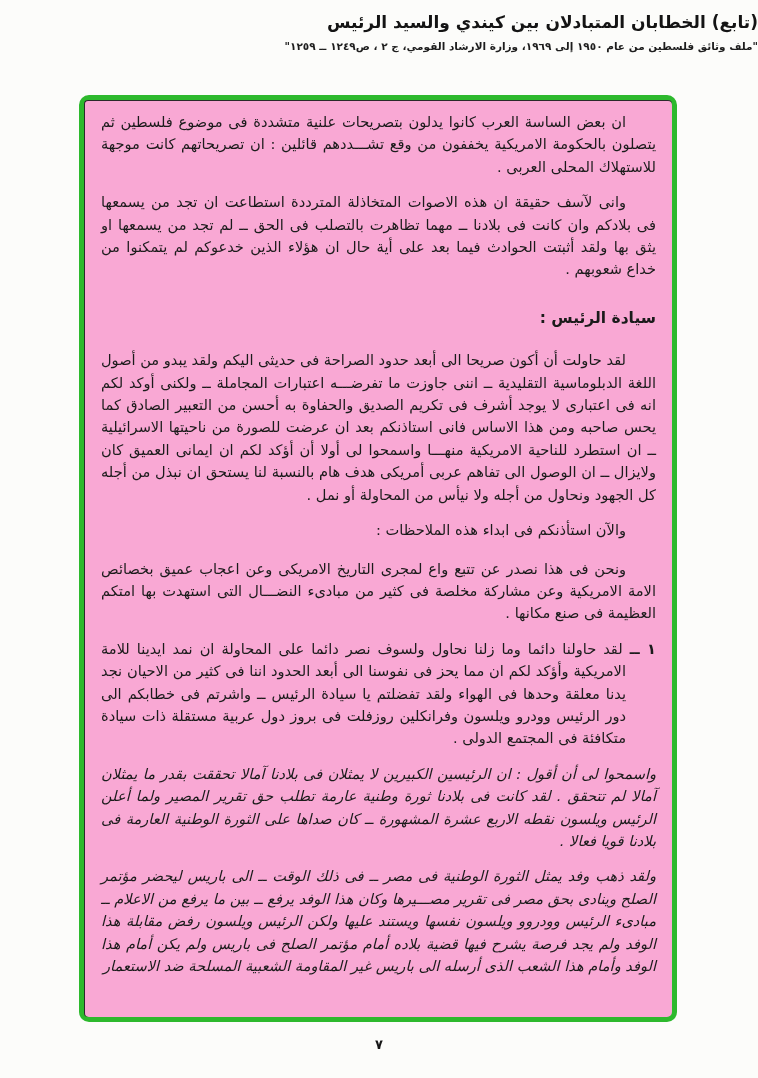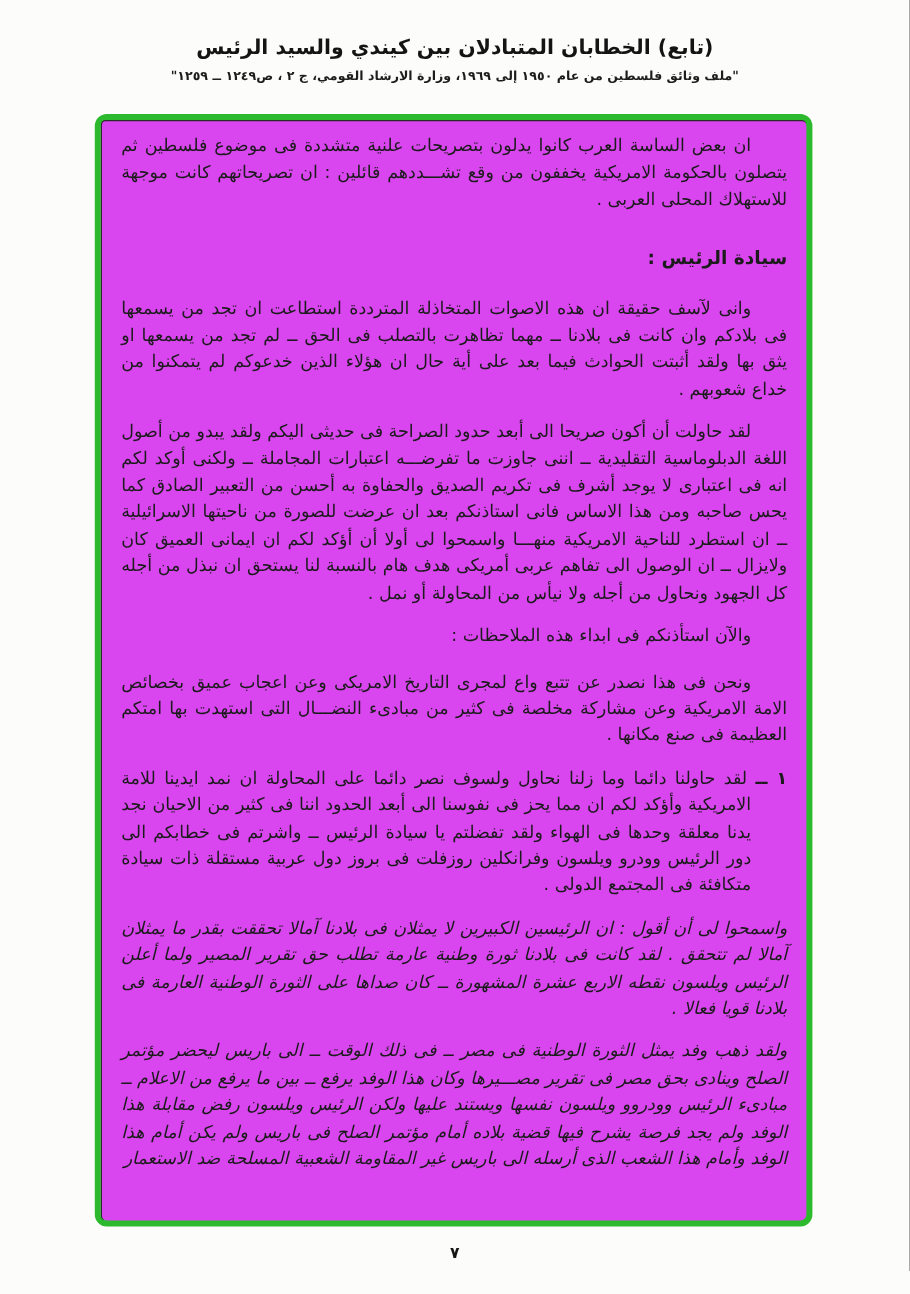--- a/index.html
+++ b/index.html
@@ -4,36 +4,36 @@
 <style>
   html,body{margin:0;padding:0;}
   body{
     width:758px;height:1078px;position:relative;
     background:#fcfcfa;
     font-family:"DejaVu Sans", sans-serif;
     color:#1b1b1b;
     overflow:hidden;
   }
   .header{
-    position:absolute;top:30px;right:0;left:0;
-    text-align:center;direction:rtl;
+    position:absolute;top:12px;right:0;left:0;
+    direction:rtl;
   }
   .doc-title{
     font-size:17px;font-weight:bold;letter-spacing:0;
     margin:0 0 8px 0;color:#141414;
   }
   .doc-source{
     font-size:10.5px;font-weight:bold;color:#1d1d1d;margin:0;
   }
   .frame{
     position:absolute;top:95px;left:79px;width:598px;height:927px;
     box-sizing:border-box;
     border:5px solid #2db92d;
     border-radius:10px;
-    background:#d946ef;
+    background:#f9a8d4;
   }
   .frame-inner{
     box-sizing:border-box;width:100%;height:100%;
     border-top:1px solid #2a2a2a;
     border-left:1px solid #2a2a2a;
     border-radius:4px;
     padding:10px 16px 8px 16px;
     direction:rtl;
   }
   .body-text{font-size:14.6px;line-height:22.4px;text-align:justify;}
@@ -61,23 +61,23 @@
 <div class="header">
   <div class="doc-title">(تابع) الخطابان المتبادلان بين كيندي والسيد الرئيس</div>
   <div class="doc-source">"ملف وثائق فلسطين من عام ١٩٥٠ إلى ١٩٦٩، وزارة الارشاد القومي، ج ٢ ، ص١٢٤٩ ــ ١٢٥٩"</div>
 </div>
 
 <div class="frame">
   <div class="frame-inner body-text">
 
     <p class="para">ان بعض الساسة العرب كانوا يدلون بتصريحات علنية متشددة فى موضوع فلسطين ثم يتصلون بالحكومة الامريكية يخففون من وقع تشـــددهم قائلين : ان تصريحاتهم كانت موجهة للاستهلاك المحلى العربى .</p>
 
+    <p class="para">وانى لآسف حقيقة ان هذه الاصوات المتخاذلة المترددة استطاعت ان تجد من يسمعها فى بلادكم وان كانت فى بلادنا ــ مهما تظاهرت بالتصلب فى الحق ــ لم تجد من يسمعها او يثق بها ولقد أثبتت الحوادث فيما بعد على أية حال ان هؤلاء الذين خدعوكم لم يتمكنوا من خداع شعوبهم .</p>
+
     <p class="para heading">سيادة الرئيس :</p>
-
-    <p class="para">وانى لآسف حقيقة ان هذه الاصوات المتخاذلة المترددة استطاعت ان تجد من يسمعها فى بلادكم وان كانت فى بلادنا ــ مهما تظاهرت بالتصلب فى الحق ــ لم تجد من يسمعها او يثق بها ولقد أثبتت الحوادث فيما بعد على أية حال ان هؤلاء الذين خدعوكم لم يتمكنوا من خداع شعوبهم .</p>
 
     <p class="para">لقد حاولت أن أكون صريحا الى أبعد حدود الصراحة فى حديثى اليكم ولقد يبدو من أصول اللغة الدبلوماسية التقليدية ــ اننى جاوزت ما تفرضـــه اعتبارات المجاملة ــ ولكنى أوكد لكم انه فى اعتبارى لا يوجد أشرف فى تكريم الصديق والحفاوة به أحسن من التعبير الصادق كما يحس صاحبه ومن هذا الاساس فانى استاذنكم بعد ان عرضت للصورة من ناحيتها الاسرائيلية ــ ان استطرد للناحية الامريكية منهـــا واسمحوا لى أولا أن أؤكد لكم ان ايمانى العميق كان ولايزال ــ ان الوصول الى تفاهم عربى أمريكى هدف هام بالنسبة لنا يستحق ان نبذل من أجله كل الجهود ونحاول من أجله ولا نيأس من المحاولة أو نمل .</p>
 
     <p class="para intro-line">والآن استأذنكم فى ابداء هذه الملاحظات :</p>
 
     <p class="para">ونحن فى هذا نصدر عن تتبع واع لمجرى التاريخ الامريكى وعن اعجاب عميق بخصائص الامة الامريكية وعن مشاركة مخلصة فى كثير من مبادىء النضـــال التى استهدت بها امتكم العظيمة فى صنع مكانها .</p>
 
     <p class="numbered"><span class="num">١ ــ</span> <span>لقد حاولنا دائما وما زلنا نحاول ولسوف نصر دائما على المحاولة ان نمد ايدينا للامة الامريكية وأؤكد لكم ان مما يحز فى نفوسنا الى أبعد الحدود اننا فى كثير من الاحيان نجد يدنا معلقة وحدها فى الهواء ولقد تفضلتم يا سيادة الرئيس ــ واشرتم فى خطابكم الى دور الرئيس وودرو ويلسون وفرانكلين روزفلت فى بروز دول عربية مستقلة ذات سيادة متكافئة فى المجتمع الدولى .</span></p>
 
     <p class="para no-indent">واسمحوا لى أن أقول : ان الرئيسين الكبيرين لا يمثلان فى بلادنا آمالا تحققت بقدر ما يمثلان آمالا لم تتحقق . لقد كانت فى بلادنا ثورة وطنية عارمة تطلب حق تقرير المصير ولما أعلن الرئيس ويلسون نقطه الاربع عشرة المشهورة ــ كان صداها على الثورة الوطنية العارمة فى بلادنا قويا فعالا .</p>

